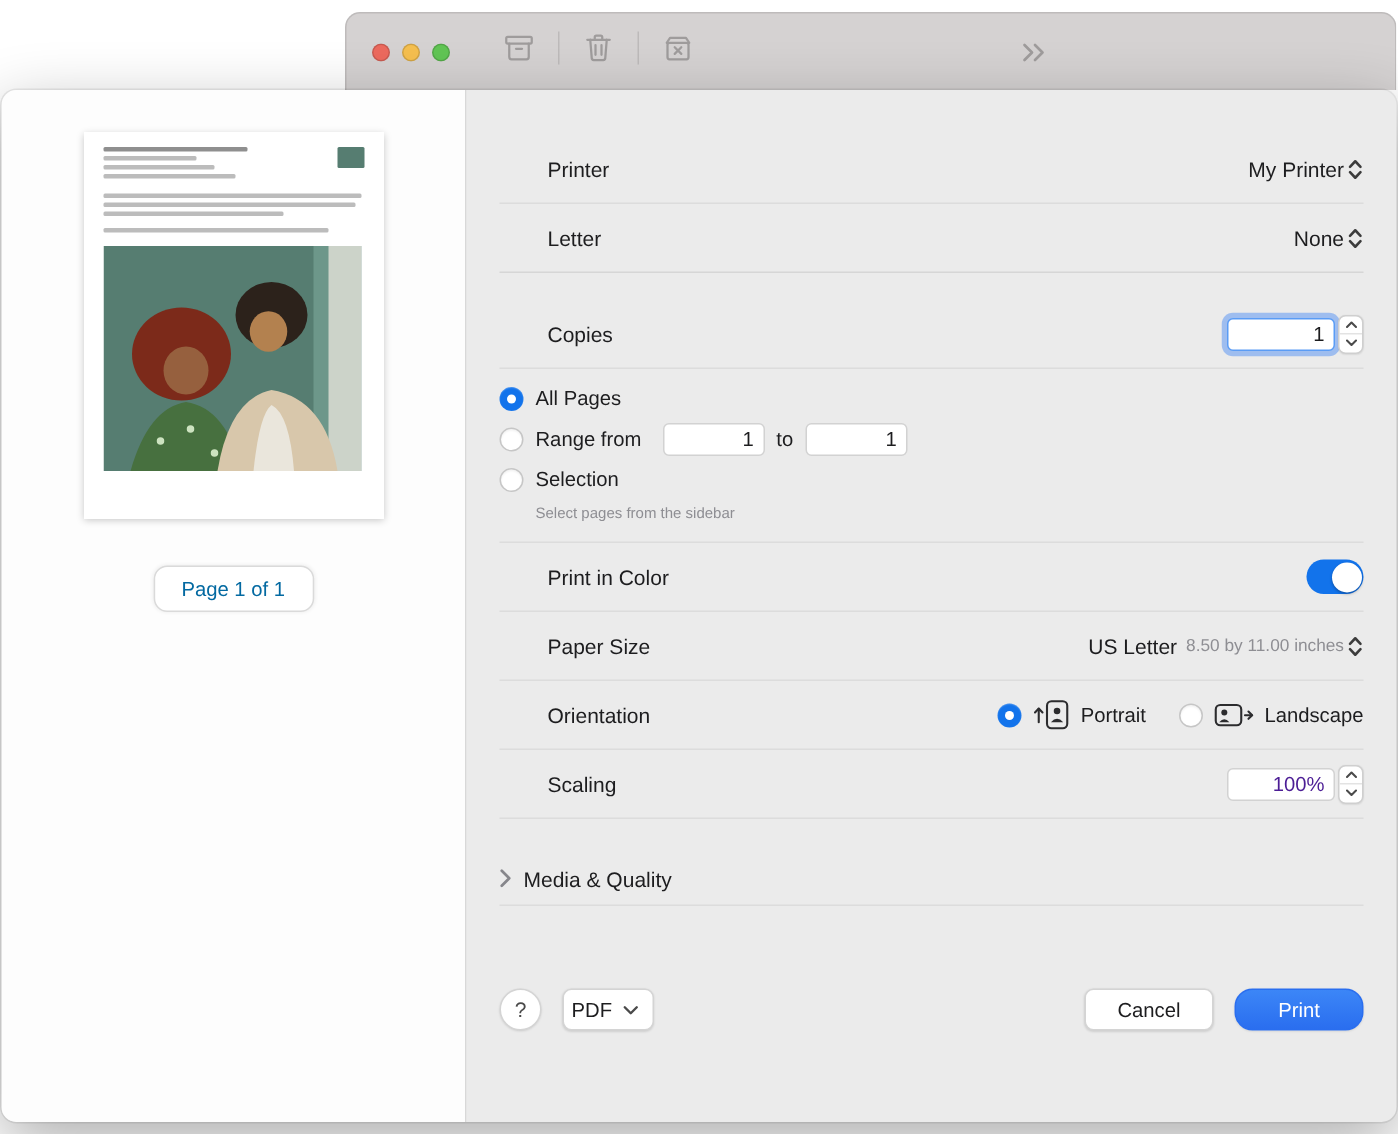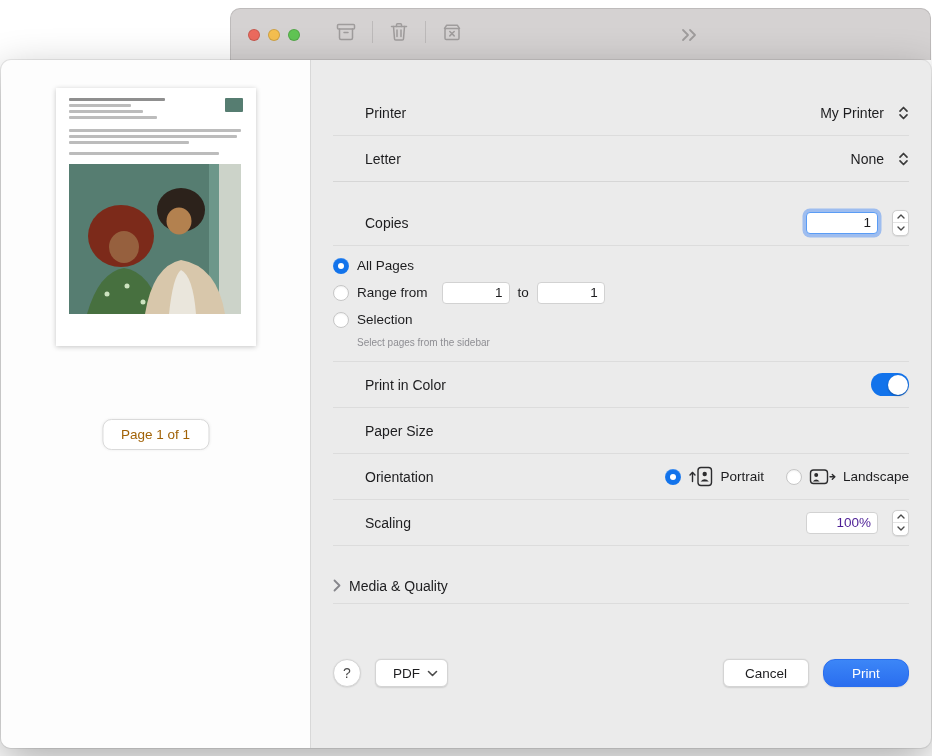--- a/index.html
+++ b/index.html
@@ -28,28 +28,28 @@
   
   .preview-col { width:310px; background:#fdfdfd; border-right:1px solid #d8d8d8; position:relative; flex:none; }
   .page-thumb { width:200px; height:258px; background:#fff; margin:28px auto 0;
     box-shadow:0 1px 5px rgba(0,0,0,0.22); padding:10px 13px; position:relative; }
   .hline { height:2.5px; background:#bcbcbc; border-radius:1px; margin-bottom:3.5px; }
   .hline.dark { background:#8f8f8f; }
   .thumb-avatar { position:absolute; top:10px; right:13px; width:18px; height:14px; background:#567d71; border-radius:1px; }
   .thumb-photo { display:block; margin-top:9px; }
   .page-pill { position:absolute; left:50%; transform:translateX(-50%); top:317px;
     background:#fff; border:1px solid #dadada; border-radius:9px; padding:7px 18px;
-    font-size:13.5px; color:#a16207; box-shadow:0 0 3px rgba(0,0,0,0.07); white-space:nowrap;margin-top:42px; }
+    font-size:13.5px; color:#0369a1; box-shadow:0 0 3px rgba(0,0,0,0.07); white-space:nowrap; }
 
   
   .settings-col { flex:1; display:flex; flex-direction:column; padding:30px 22px 0; font-size:14px; color:#1d1d1f; }
   .row { display:flex; align-items:center; justify-content:space-between; height:46px; border-bottom:1px solid #dcdcdc; flex:none; }
   .gap { height:18px; flex:none; }
   .row-label { color:#1d1d1f;margin-left:32px; }
-  .control { display:flex; align-items:center; gap:14px; }
+  .control { display:flex; align-items:center; gap:2px; }
   .popup-value { color:#1d1d1f; }
   .popup-value.dim { color:#9a9a9f; }
   .detail-text { color:#8e8e93; font-size:11.5px; margin-left:4px; }
 
   .updown { display:block; }
 
   
   .field { width:68px; height:22px; border:1px solid #d2d2d2; border-radius:4px; background:#fff;
     text-align:right; font:13.5px "Liberation Sans", sans-serif; color:#1d1d1f; padding:0 6px; outline:none; }
   .field.small { width:72px; }
@@ -87,21 +87,21 @@
   .media-gap { height:22px; flex:none; }
   .media-row { height:36px; display:flex; align-items:center; gap:8px; border-bottom:1px solid #dcdcdc; flex:none; }
 
   
   .footer { flex:1; display:flex; align-items:center; padding:0 0 6px; gap:14px; }
   .help-btn { width:28px; height:28px; border-radius:50%; background:#fff; border:1px solid #d4d4d4;
     box-shadow:0 0.5px 1.5px rgba(0,0,0,0.12); display:flex; align-items:center; justify-content:center;
     font-size:14px; color:#4a4a4a; cursor:default; }
   .pdf-btn { height:28px; background:#fff; border:1px solid #d4d4d4; border-radius:6px;
     box-shadow:0 0.5px 1.5px rgba(0,0,0,0.12); display:flex; align-items:center; gap:7px;
-    padding:0 9px 0 17px; font-size:13.5px; color:#1d1d1f; }
+    padding:0 9px 0 5px; font-size:13.5px; color:#1d1d1f; }
   .footer-spacer { flex:1; }
   .btn { height:28px; min-width:86px; border-radius:6px; display:flex; align-items:center; justify-content:center;
     font-size:13.5px; border:1px solid #d4d4d4; background:#fff; color:#1d1d1f; box-shadow:0 0.5px 1.5px rgba(0,0,0,0.12); }
   .btn.primary { background:linear-gradient(#3c86f7,#2a6eef); border-color:#2a6eef; color:#fff;border-radius:12px; }
 </style>
 </head>
 <body>
 
 <div class="stage">
 
@@ -246,20 +246,28 @@
       <div class="row">
         <span class="row-label">Print in Color</span>
         <div class="toggle">
             <div class="knob"></div>
           </div>
       </div>
 
 
       <div class="row">
         <span class="row-label">Paper Size</span>
+        <div class="control">
+          <span class="popup-value">US Letter</span>
+          <span class="detail-text">8.50 by 11.00 inches</span>
+          <svg class="updown" width="11" height="16" viewBox="0 0 11 16" fill="none" stroke="#3c3c3c" stroke-width="1.7" stroke-linecap="round" stroke-linejoin="round">
+              <path d="M2 6.2l3.5-3.7L9 6.2"></path>
+              <path d="M2 9.8l3.5 3.7L9 9.8"></path>
+            </svg>
+        </div>
       </div>
 
       <div class="row">
         <span class="row-label">Orientation</span>
         <div class="orient-group">
           <div class="orient-opt">
             <span class="radio on"></span>
             <svg width="25" height="21" viewBox="0 0 25 21" fill="none" stroke="#2c2c2e" stroke-width="1.4" stroke-linecap="round" stroke-linejoin="round">
               <path d="M4.5 15.5v-9"></path>
                 <path d="M2 9l2.5-2.6L7 9"></path>

